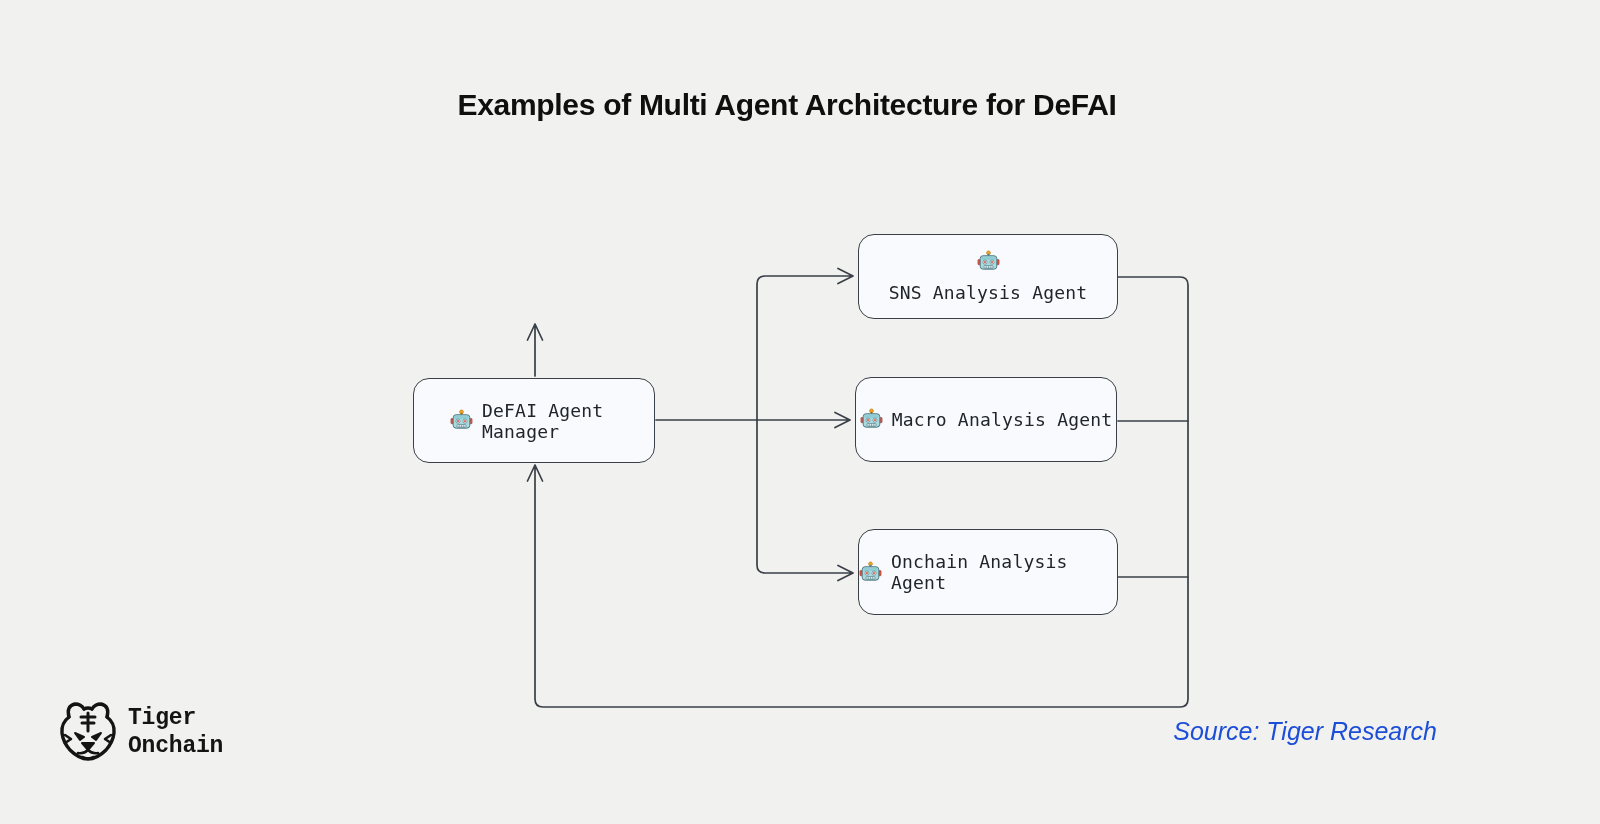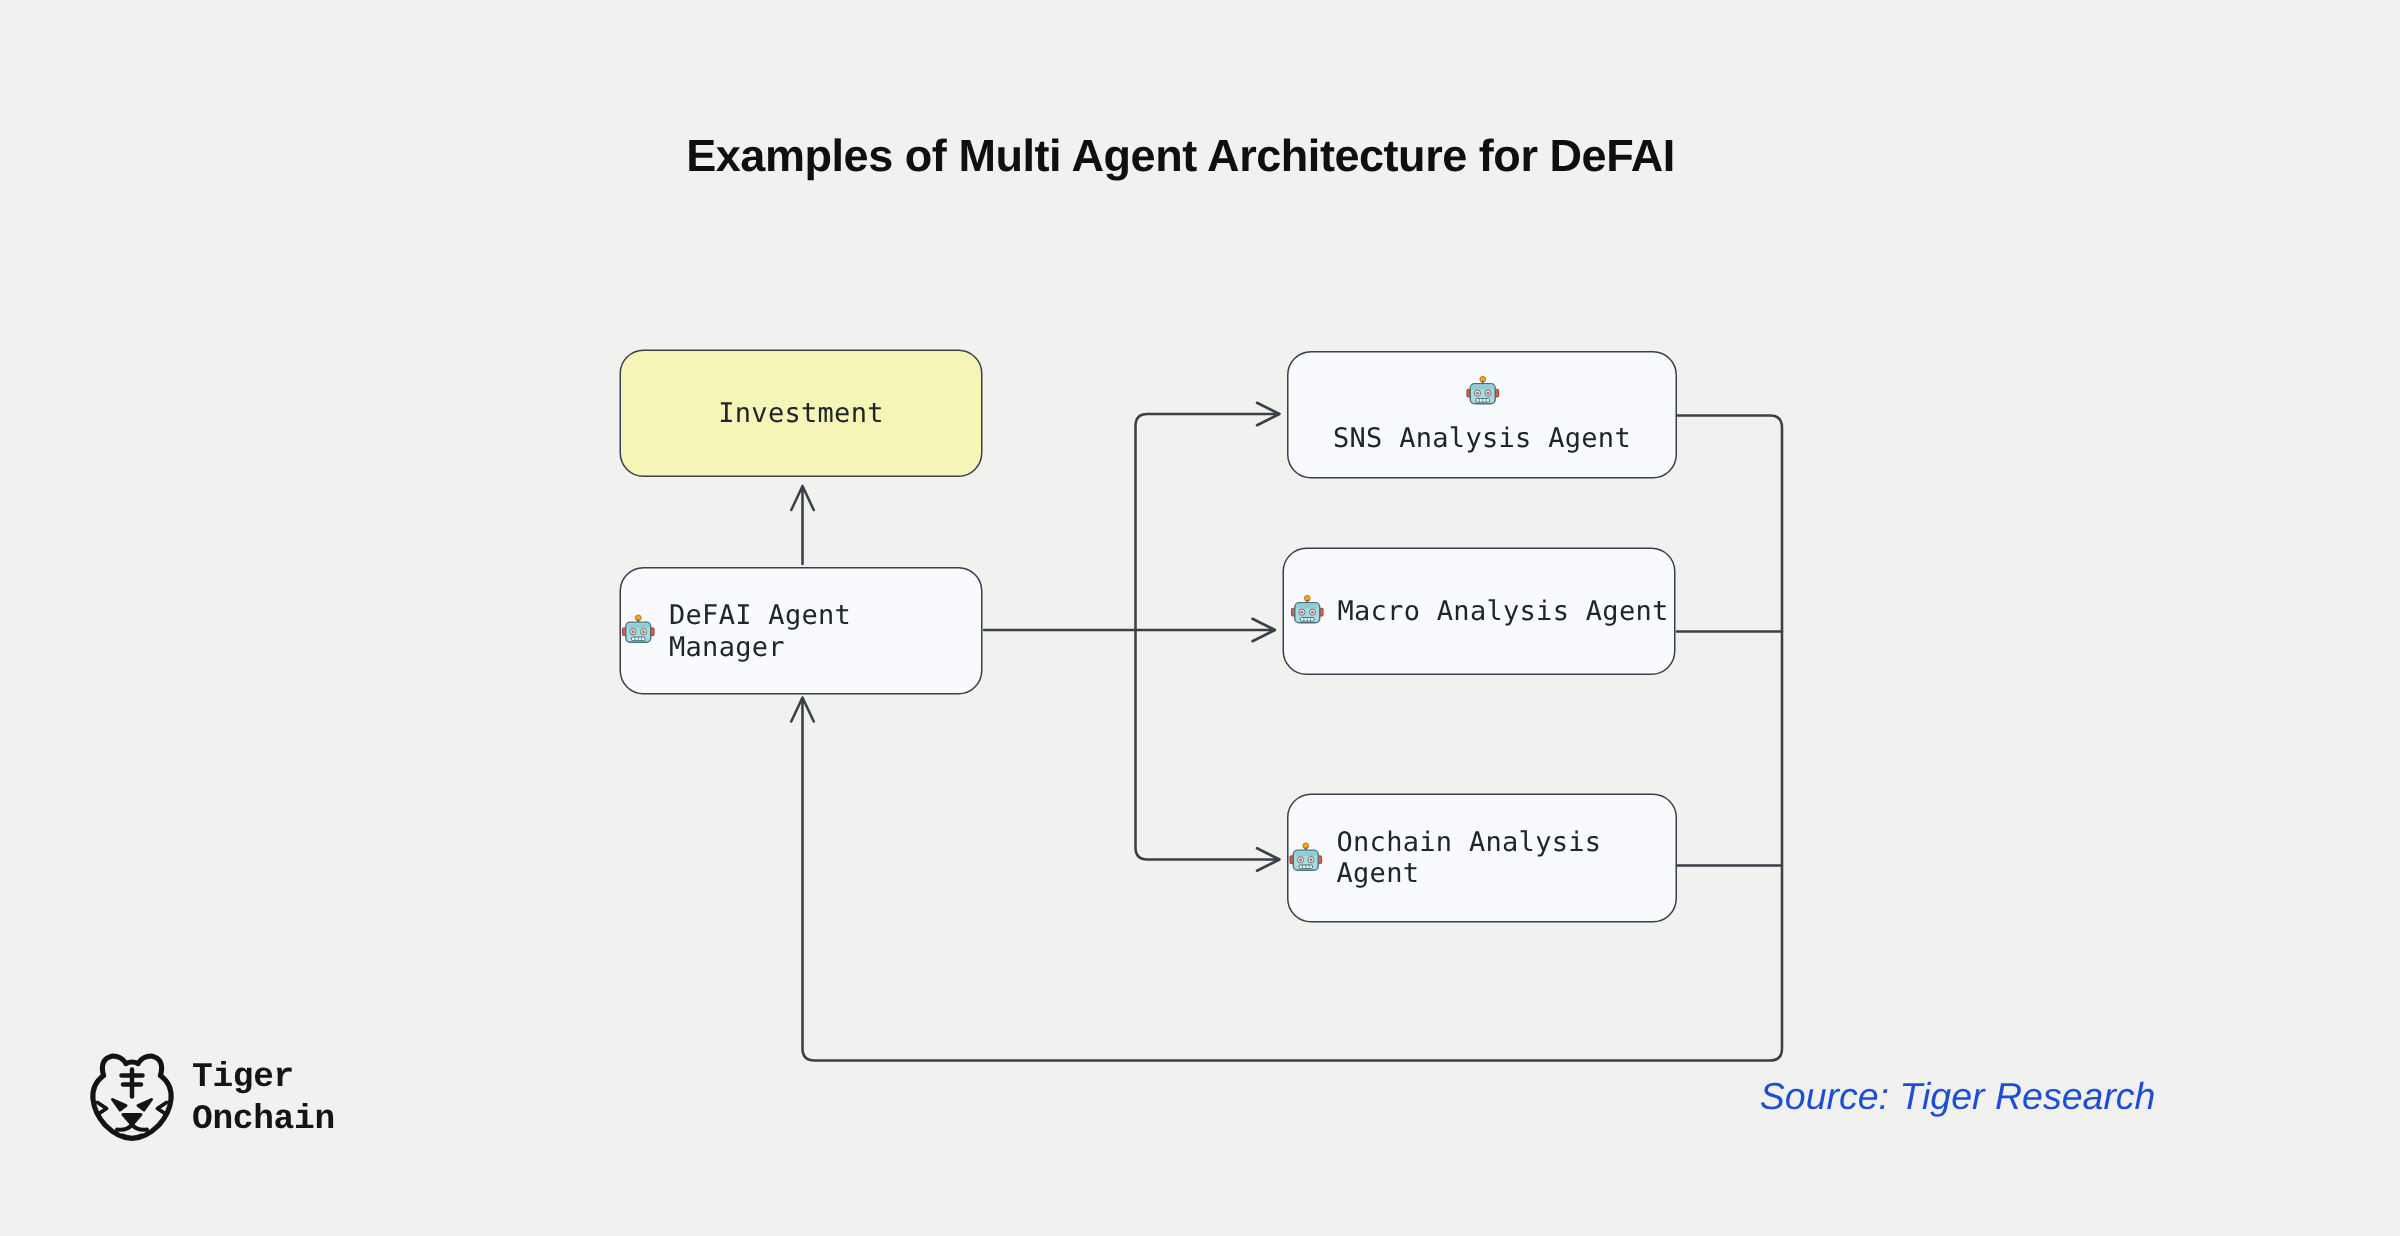--- a/index.html
+++ b/index.html
@@ -62,25 +62,22 @@
       <path d="M757,420 L757,284 Q757,276 765,276 L852,276 M838,268.5 L853,276 L838,283.5"></path>
 
       <path d="M757,420 L757,565 Q757,573 765,573 L852,573 M838,565.5 L853,573 L838,580.5"></path>
 
       <path d="M1118,277 L1180,277 Q1188,277 1188,285 L1188,699 Q1188,707 1180,707 L543,707 Q535,707 535,699 L535,466 M527.5,481 L535,465 L542.5,481"></path>
       <path d="M1118,421 L1188,421"></path>
       <path d="M1118,577 L1188,577"></path>
     </g>
   </svg>
 
-  <div class="node highlight" style="left:413px;top:233px;width:242px;height:85px;">
-    <span>Investment</span>
-  </div>
 
-  <div class="node" style="left:413px;top:378px;width:242px;height:85px;">
+  <div class="node" style="left:413px;top:378px;width:242px;height:85px;padding-left:36px;">
     <span class="bot">
       <svg width="23" height="23" viewBox="0 0 36 36">
         <circle cx="18" cy="4.5" r="3" fill="#f6a623" stroke="#b97309" stroke-width="1"></circle>
         <rect x="17" y="6" width="2" height="3" fill="#4a737b"></rect>
         <rect x="1.5" y="15" width="3.5" height="8" rx="1" fill="#e05c4b" stroke="#9c3a2e" stroke-width="1"></rect>
         <rect x="31" y="15" width="3.5" height="8" rx="1" fill="#e05c4b" stroke="#9c3a2e" stroke-width="1"></rect>
         <rect x="5" y="9" width="26" height="21" rx="4.5" fill="#a8dbe0" stroke="#4a737b" stroke-width="1.5"></rect>
         <rect x="6.5" y="10.5" width="23" height="5" rx="2.5" fill="#8fccd3"></rect>
         <circle cx="12.5" cy="19" r="3.2" fill="#f3f8f9" stroke="#4a737b" stroke-width="1"></circle>
         <circle cx="23.5" cy="19" r="3.2" fill="#f3f8f9" stroke="#4a737b" stroke-width="1"></circle>
@@ -106,21 +103,21 @@
         <circle cx="23.5" cy="19" r="3.2" fill="#f3f8f9" stroke="#4a737b" stroke-width="1"></circle>
         <circle cx="12.5" cy="19" r="1.6" fill="#e05c4b"></circle>
         <circle cx="23.5" cy="19" r="1.6" fill="#e05c4b"></circle>
         <rect x="11" y="24.5" width="14" height="3.8" rx="1" fill="#eef6f7" stroke="#4a737b" stroke-width="1"></rect>
         <path d="M14.5,24.5 V28.3 M18,24.5 V28.3 M21.5,24.5 V28.3" stroke="#4a737b" stroke-width="0.8"></path>
       </svg>
     </span>
     <span>SNS Analysis Agent</span>
   </div>
 
-  <div class="node" style="left:855px;top:365px;width:262px;height:85px;">
+  <div class="node" style="left:855px;top:377px;width:262px;height:85px;">
     <span class="bot">
       <svg width="23" height="23" viewBox="0 0 36 36">
         <circle cx="18" cy="4.5" r="3" fill="#f6a623" stroke="#b97309" stroke-width="1"></circle>
         <rect x="17" y="6" width="2" height="3" fill="#4a737b"></rect>
         <rect x="1.5" y="15" width="3.5" height="8" rx="1" fill="#e05c4b" stroke="#9c3a2e" stroke-width="1"></rect>
         <rect x="31" y="15" width="3.5" height="8" rx="1" fill="#e05c4b" stroke="#9c3a2e" stroke-width="1"></rect>
         <rect x="5" y="9" width="26" height="21" rx="4.5" fill="#a8dbe0" stroke="#4a737b" stroke-width="1.5"></rect>
         <rect x="6.5" y="10.5" width="23" height="5" rx="2.5" fill="#8fccd3"></rect>
         <circle cx="12.5" cy="19" r="3.2" fill="#f3f8f9" stroke="#4a737b" stroke-width="1"></circle>
         <circle cx="23.5" cy="19" r="3.2" fill="#f3f8f9" stroke="#4a737b" stroke-width="1"></circle>

